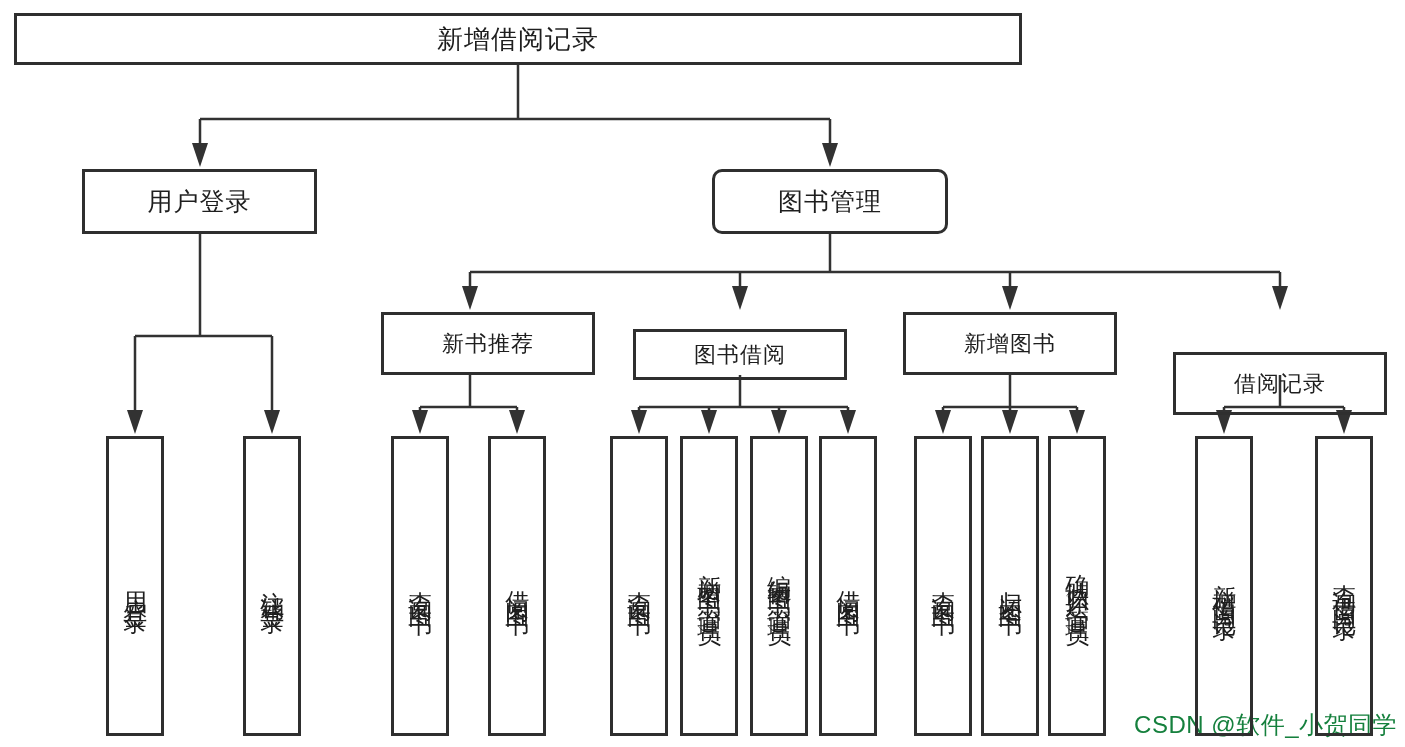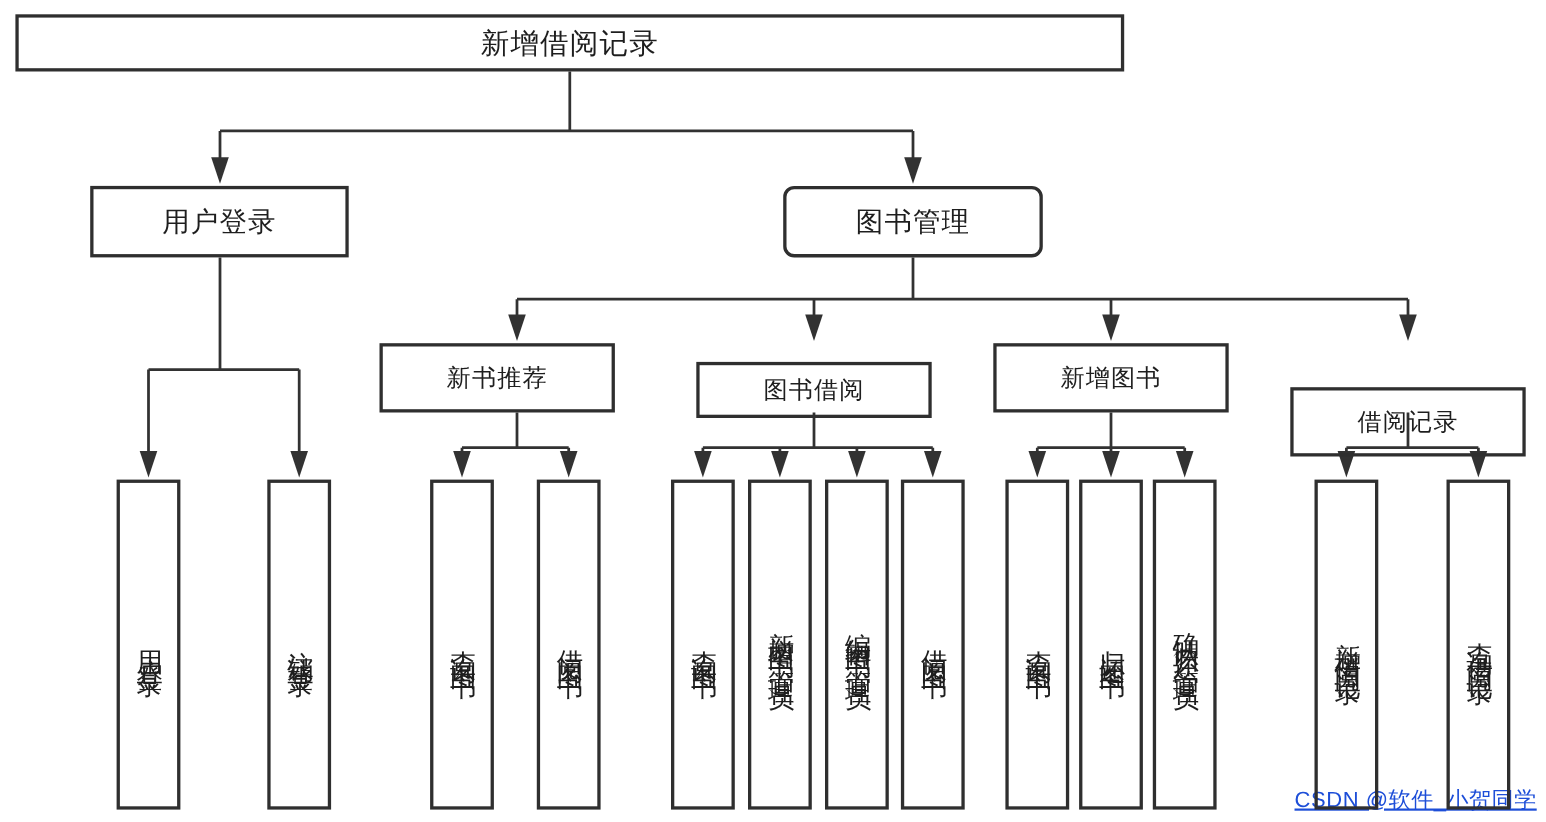--- a/index.html
+++ b/index.html
@@ -36,26 +36,25 @@
     text-orientation: mixed;
     font-size: 24px;
     line-height: 1.1;
     letter-spacing: 7px;
     white-space: nowrap;
   }
   .watermark {
     position: absolute;
     right: 8px;
     bottom: 6px;
-    font-size: 20px;
-    color: #1d4ed8;
+    font-size: 24px;
+    color: #15803d;
     z-index: 1;
     letter-spacing: 0.5px;
     white-space: nowrap;
-    text-decoration: underline;
   }
 </style>
 </head>
 <body>
 
 <div class="canvas">
 
   <svg class="connectors" viewBox="0 0 1405 747" xmlns="http://www.w3.org/2000/svg">
     <g stroke="#323232" stroke-width="2.5" fill="none">
 
@@ -102,21 +101,21 @@
     <span>新增借阅记录</span>
   </div>
 
   <div class="node h2" style="left:82px; top:169px; width:235px; height:65px;">
     <span>用户登录</span>
   </div>
   <div class="node h2" style="left:712px; top:169px; width:236px; height:65px;border-radius:10px;">
     <span>图书管理</span>
   </div>
 
-  <div class="node h3" style="left:345px; top:312px; width:214px; height:63px;">
+  <div class="node h3" style="left:381px; top:312px; width:214px; height:63px;">
     <span>新书推荐</span>
   </div>
   <div class="node h3" style="left:633px; top:329px; width:214px; height:51px;">
     <span>图书借阅</span>
   </div>
   <div class="node h3" style="left:903px; top:312px; width:214px; height:63px;">
     <span>新增图书</span>
   </div>
   <div class="node h3" style="left:1173px; top:312px; width:214px; height:63px;margin-top:40px;">
     <span>借阅记录</span>

